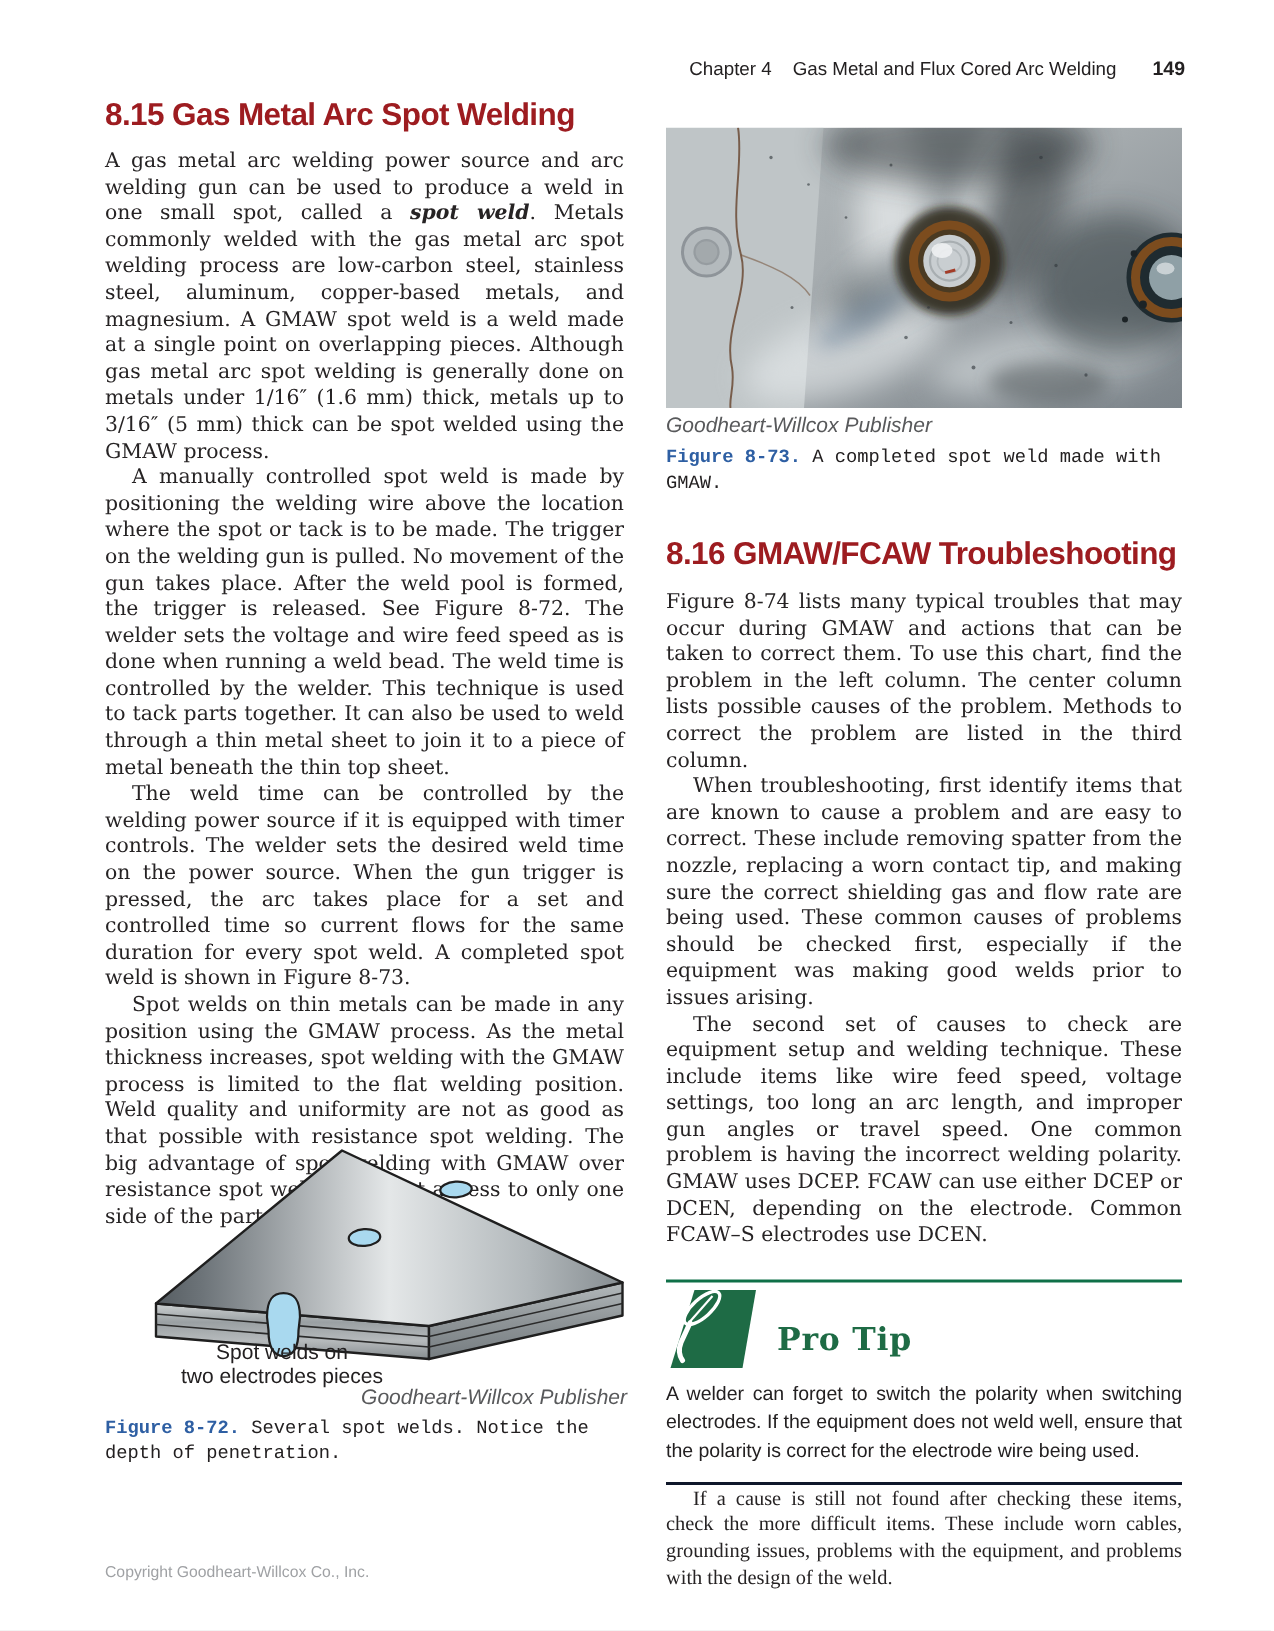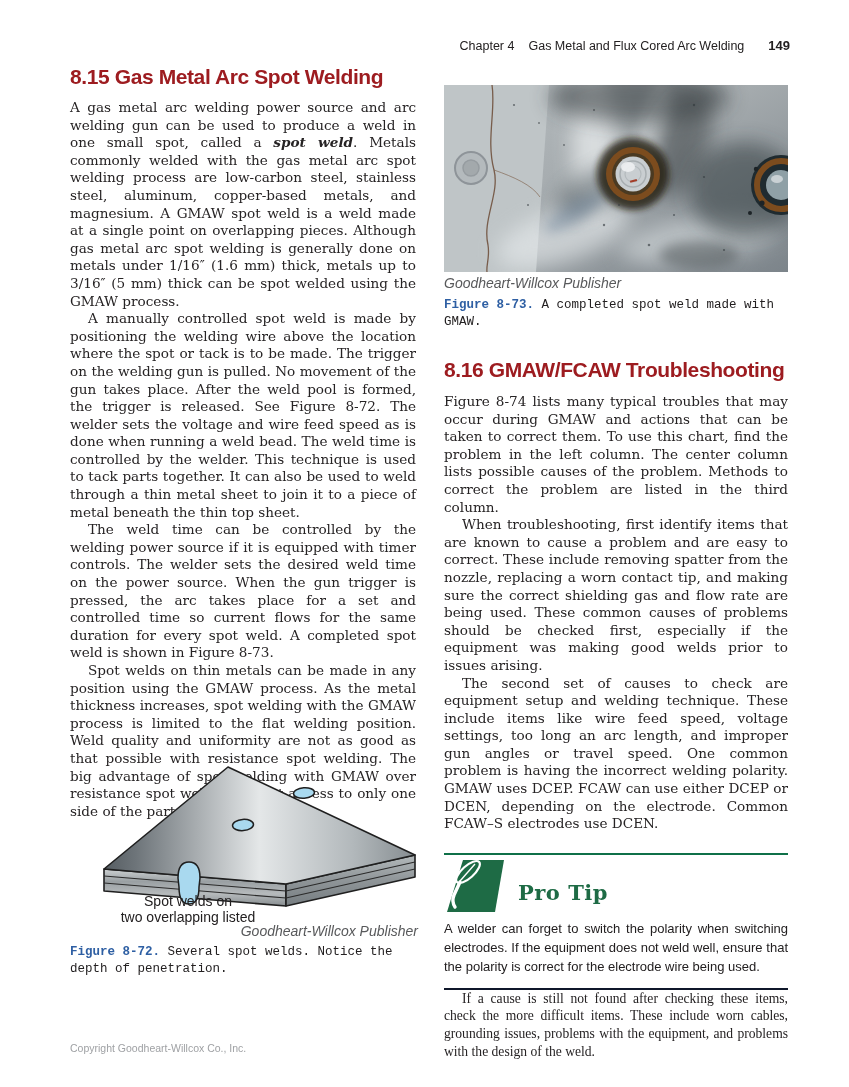--- a/index.html
+++ b/index.html
@@ -109,21 +109,21 @@
 
       <polygon points="4,114 128,12 315,100 186,129" fill="url(#gTop)" stroke="#1f1f1f" stroke-width="1.6" stroke-linejoin="round"></polygon>
 
       <ellipse cx="204" cy="38" rx="10.5" ry="5.2" transform="rotate(-4 204 38)" fill="#a9d9ef" stroke="#1f1f1f" stroke-width="1.5"></ellipse>
       <ellipse cx="143" cy="70" rx="10.5" ry="5.6" transform="rotate(-4 143 70)" fill="#a9d9ef" stroke="#1f1f1f" stroke-width="1.5"></ellipse>
 
       <path d="M78,123 C78,111 82,107 89,107 C96,107 100,111 100,123 L99,132 C99,144 95,149 89,149 C83,149 79,144 79,132 Z" fill="#a9d9ef" stroke="#1f1f1f" stroke-width="1.5"></path>
     </svg>
     <div class="diagram-label">
       <div>Spot welds on</div>
-      <div>two overlapping listed</div>
+      <div>two electrodes pieces</div>
     </div>
     <div class="credit">Goodheart-Willcox Publisher</div>
     <div class="caption"><span class="figlabel">Figure 8-72.</span><span>  Several spot welds. Notice the depth of penetration.</span></div>
   </div>
 
   <div class="col-right">
 
     <div class="photo-wrap">
       <svg width="344" height="187" viewBox="0 0 344 187">
         <defs>

